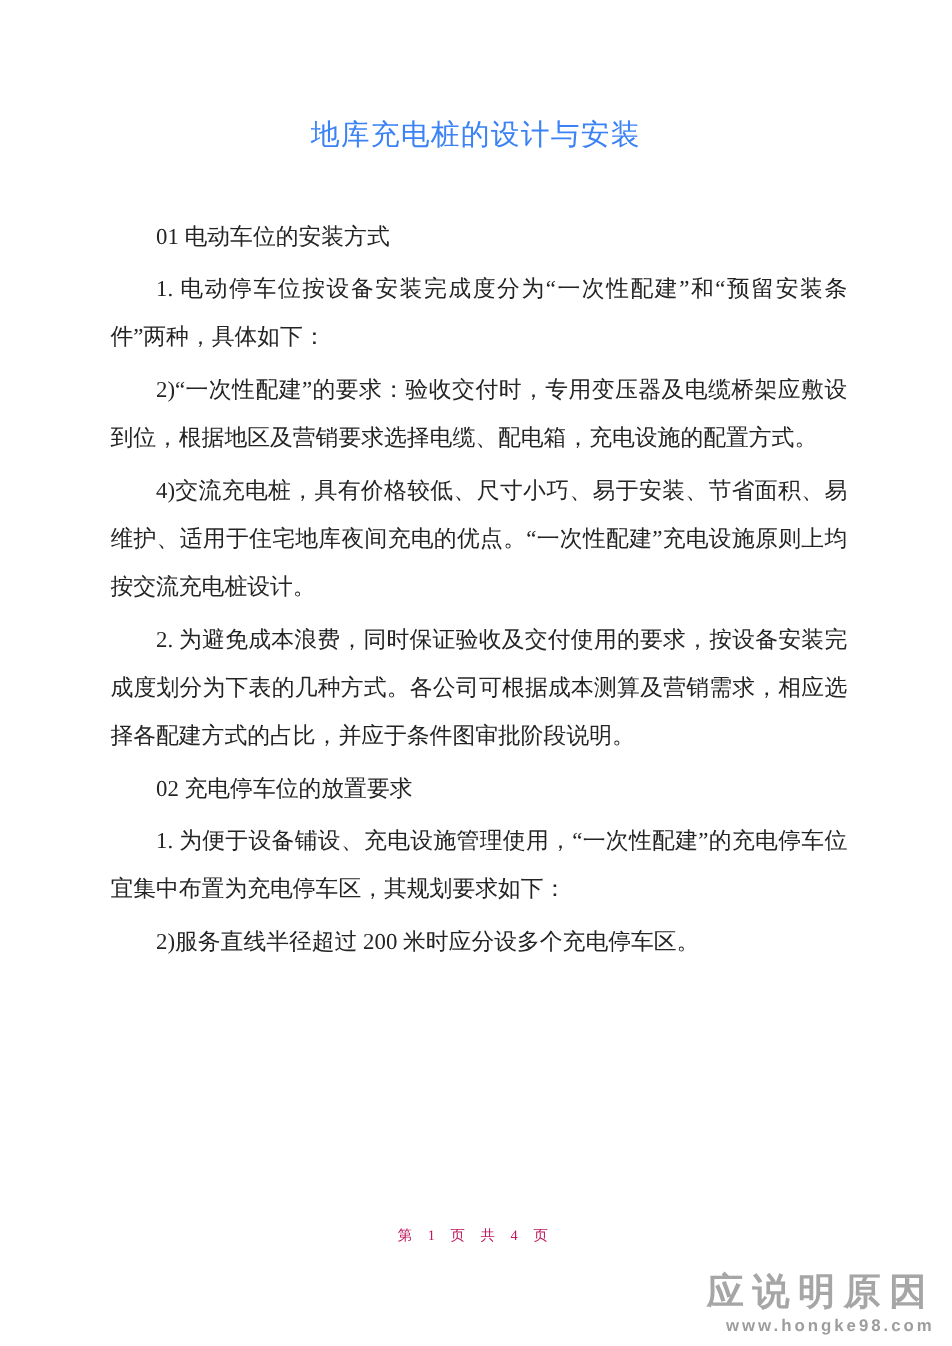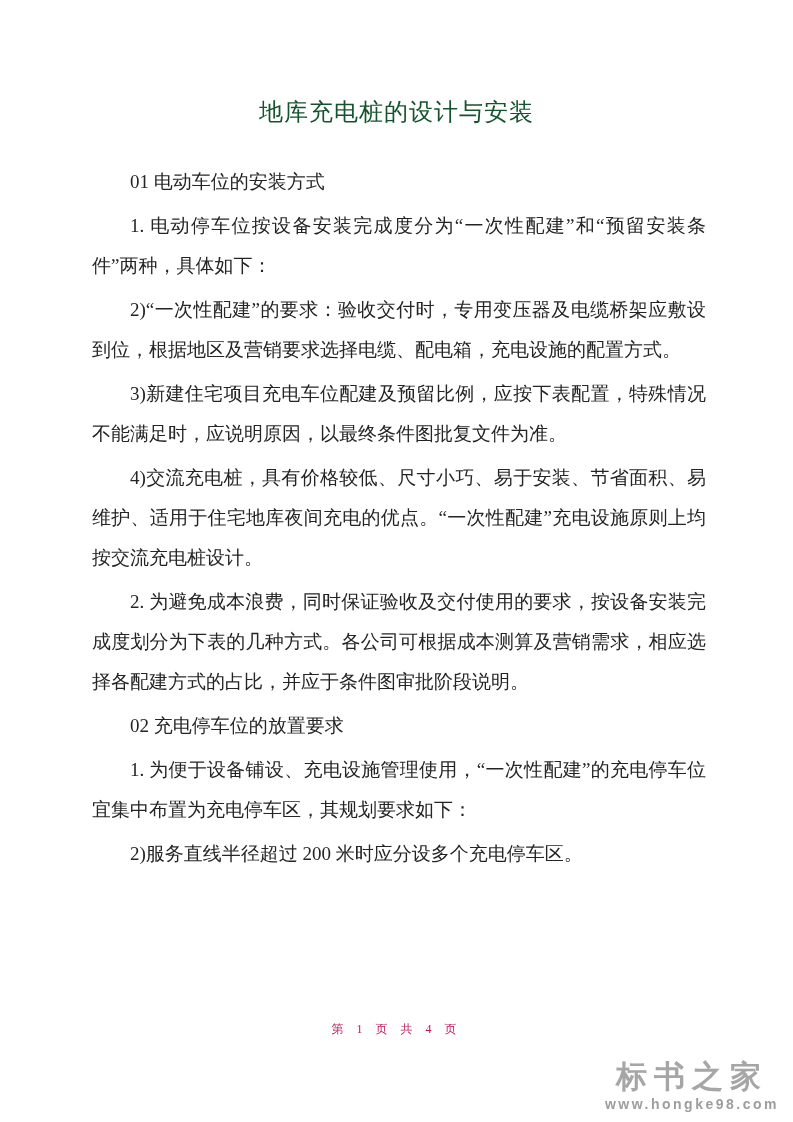--- a/index.html
+++ b/index.html
@@ -19,25 +19,25 @@
   .doc-title {
     position: absolute;
     top: 96px;
     left: 0;
     right: 0;
     margin: 0;
     text-align: center;
     font-size: 24px;
     font-weight: 400;
     letter-spacing: 1px;
-    color: #14532d;
+    color: #3b82f6;
   }
   .doc-body {
     position: absolute;
-    top: 162px;
+    top: 178px;
     left: 92px;
     width: 614px;
     font-size: 19px;
     line-height: 40px;
     text-align: justify;
     color: #242424;
   }
   .para {
     margin: 0 0 4px 0;
     text-indent: 2em;
@@ -81,28 +81,27 @@
 <body>
 
 <div class="page">
 
   <h1 class="doc-title">地库充电桩的设计与安装</h1>
 
   <div class="doc-body">
     <p class="para">01 电动车位的安装方式</p>
     <p class="para">1. 电动停车位按设备安装完成度分为“一次性配建”和“预留安装条件”两种，具体如下：</p>
     <p class="para">2)“一次性配建”的要求：验收交付时，专用变压器及电缆桥架应敷设到位，根据地区及营销要求选择电缆、配电箱，充电设施的配置方式。</p>
-    <p class="para">3)新建住宅项目充电车位配建及预留比例，应按下表配置，特殊情况不能满足时，应说明原因，以最终条件图批复文件为准。</p>
     <p class="para">4)交流充电桩，具有价格较低、尺寸小巧、易于安装、节省面积、易维护、适用于住宅地库夜间充电的优点。“一次性配建”充电设施原则上均按交流充电桩设计。</p>
     <p class="para">2. 为避免成本浪费，同时保证验收及交付使用的要求，按设备安装完成度划分为下表的几种方式。各公司可根据成本测算及营销需求，相应选择各配建方式的占比，并应于条件图审批阶段说明。</p>
     <p class="para">02 充电停车位的放置要求</p>
     <p class="para">1. 为便于设备铺设、充电设施管理使用，“一次性配建”的充电停车位宜集中布置为充电停车区，其规划要求如下：</p>
     <p class="para">2)服务直线半径超过 200 米时应分设多个充电停车区。</p>
   </div>
 
   <div class="page-footer">第 1 页 共 4 页</div>
 
   <div class="watermark">
-    <div class="wm-brand">标书之家</div>
+    <div class="wm-brand">应说明原因</div>
     <div class="wm-url">www.hongke98.com</div>
   </div>
 
 </div>
 
 </body></html>

